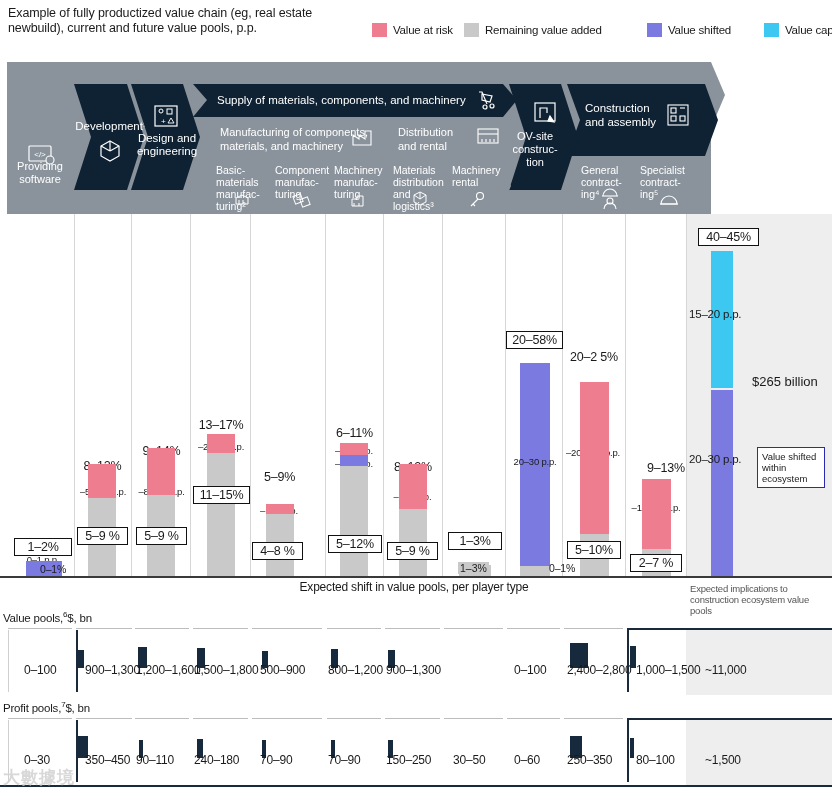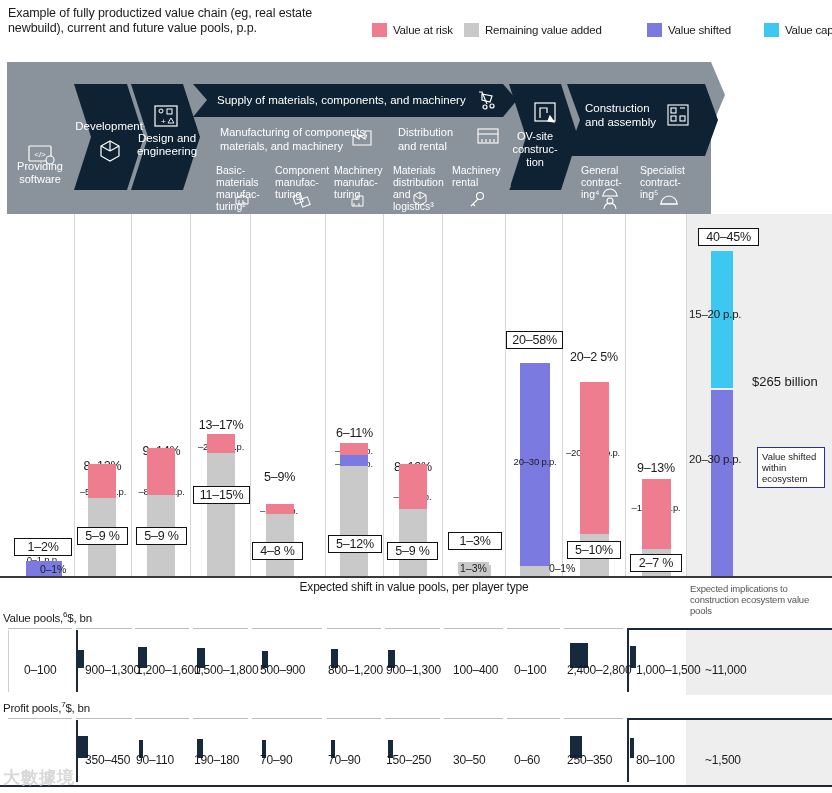--- a/index.html
+++ b/index.html
@@ -401,21 +401,21 @@
   <div class="insidelabel" style="left:537px; top:348px;">0–1%</div>
 
   <div class="toplabel" style="left:564px; top:136px; width:60px;">20–2 5%</div>
   <div class="ppnote c" style="left:558px; top:233px; width:70px;">–20(–10) p.p.</div>
   <div class="bar" style="left:580px; width:29px; height:194px;">
     <div class="seg s-grey" style="bottom:0; height:42px;"></div>
     <div class="seg s-pink" style="bottom:42px; height:152px;"></div>
   </div>
   <div class="boxlabel" style="left:567px; top:327px; width:54px;">5–10%</div>
 
-  <div class="toplabel" style="left:627px; top:247px; width:58px;">9–13%</div>
+  <div class="toplabel" style="left:627px; top:247px; width:58px;text-align:right;">9–13%</div>
   <div class="ppnote c" style="left:621px; top:288px; width:70px;">–10(–5) p.p.</div>
   <div class="bar" style="left:642px; width:29px; height:97px;">
     <div class="seg s-grey" style="bottom:0; height:27px;"></div>
     <div class="seg s-pink" style="bottom:27px; height:70px;"></div>
   </div>
   <div class="boxlabel" style="left:630px; top:340px; width:52px;">2–7 %</div>
 
   <div class="toplabel boxed" style="left:698px; top:14px; width:61px;">40–45%</div>
   <div class="bar" style="left:711px; width:22px; height:325px;">
     <div class="seg s-blue" style="bottom:0; height:186px;"></div>
@@ -472,23 +472,20 @@
       <div class="tval" style="left:8px; top:35px; width:50px;">500–900</div>
     </div>
     <div class="tcell" style="left:327px; width:54px;">
       <div class="tmark" style="left:4px; top:21px; width:7px; height:19px;"></div>
       <div class="tval" style="left:1px; top:35px; width:50px;">800–1,200</div>
     </div>
     <div class="tcell" style="left:385px; width:55px;">
       <div class="tmark" style="left:3px; top:22px; width:7px; height:18px;"></div>
       <div class="tval" style="left:1px; top:35px; width:50px;">900–1,300</div>
     </div>
-    <div class="tcell" style="left:444px; width:59px;">
-      <div class="tval" style="left:9px; top:35px; width:50px;">100–400</div>
-    </div>
     <div class="tcell" style="left:507px; width:53px;">
       <div class="tval" style="left:7px; top:35px; width:50px;">0–100</div>
     </div>
     <div class="tcell" style="left:564px; width:59px;">
       <div class="tmark" style="left:6px; top:15px; width:18px; height:25px;"></div>
       <div class="tval" style="left:3px; top:35px; width:55px;">2,400–2,800</div>
     </div>
     <div class="tcell" style="left:627px; width:59px;">
       <div class="vdiv dark"></div>
       <div class="tmark" style="left:3px; top:18px; width:6px; height:22px;"></div>
@@ -511,32 +508,36 @@
     <div class="tsep" style="left:135px;width:54px;"></div>
     <div class="tsep" style="left:193px;width:55px;"></div>
     <div class="tsep" style="left:252px;width:70px;"></div>
     <div class="tsep" style="left:327px;width:54px;"></div>
     <div class="tsep" style="left:385px;width:55px;"></div>
     <div class="tsep" style="left:444px;width:59px;"></div>
     <div class="tsep" style="left:507px;width:53px;"></div>
     <div class="tsep" style="left:564px;width:59px;"></div>
     <div class="tsep dark" style="left:627px;width:205px;"></div>
 
+    <div class="tcell" style="left:8px; width:64px;">
+      <div class="vdiv"></div>
+      <div class="tval" style="left:16px; top:35px;">0–30</div>
+    </div>
     <div class="tcell" style="left:76px; width:56px;">
       <div class="vdiv dark"></div>
       <div class="tmark" style="left:1px; top:18px; width:11px; height:22px;"></div>
       <div class="tval" style="left:9px; top:35px; width:46px;">350–450</div>
     </div>
     <div class="tcell" style="left:135px; width:54px;">
       <div class="tmark" style="left:4px; top:22px; width:4px; height:18px;"></div>
       <div class="tval" style="left:1px; top:35px; width:52px;">90–110</div>
     </div>
     <div class="tcell" style="left:193px; width:55px;">
       <div class="tmark" style="left:4px; top:21px; width:6px; height:19px;"></div>
-      <div class="tval" style="left:1px; top:35px; width:50px;">190–180</div>
+      <div class="tval" style="left:1px; top:35px; width:50px;">240–180</div>
     </div>
     <div class="tcell" style="left:252px; width:70px;">
       <div class="tmark" style="left:10px; top:22px; width:4px; height:18px;"></div>
       <div class="tval" style="left:8px; top:35px; width:50px;">70–90</div>
     </div>
     <div class="tcell" style="left:327px; width:54px;">
       <div class="tmark" style="left:4px; top:22px; width:4px; height:18px;"></div>
       <div class="tval" style="left:1px; top:35px; width:50px;">70–90</div>
     </div>
     <div class="tcell" style="left:385px; width:55px;">

